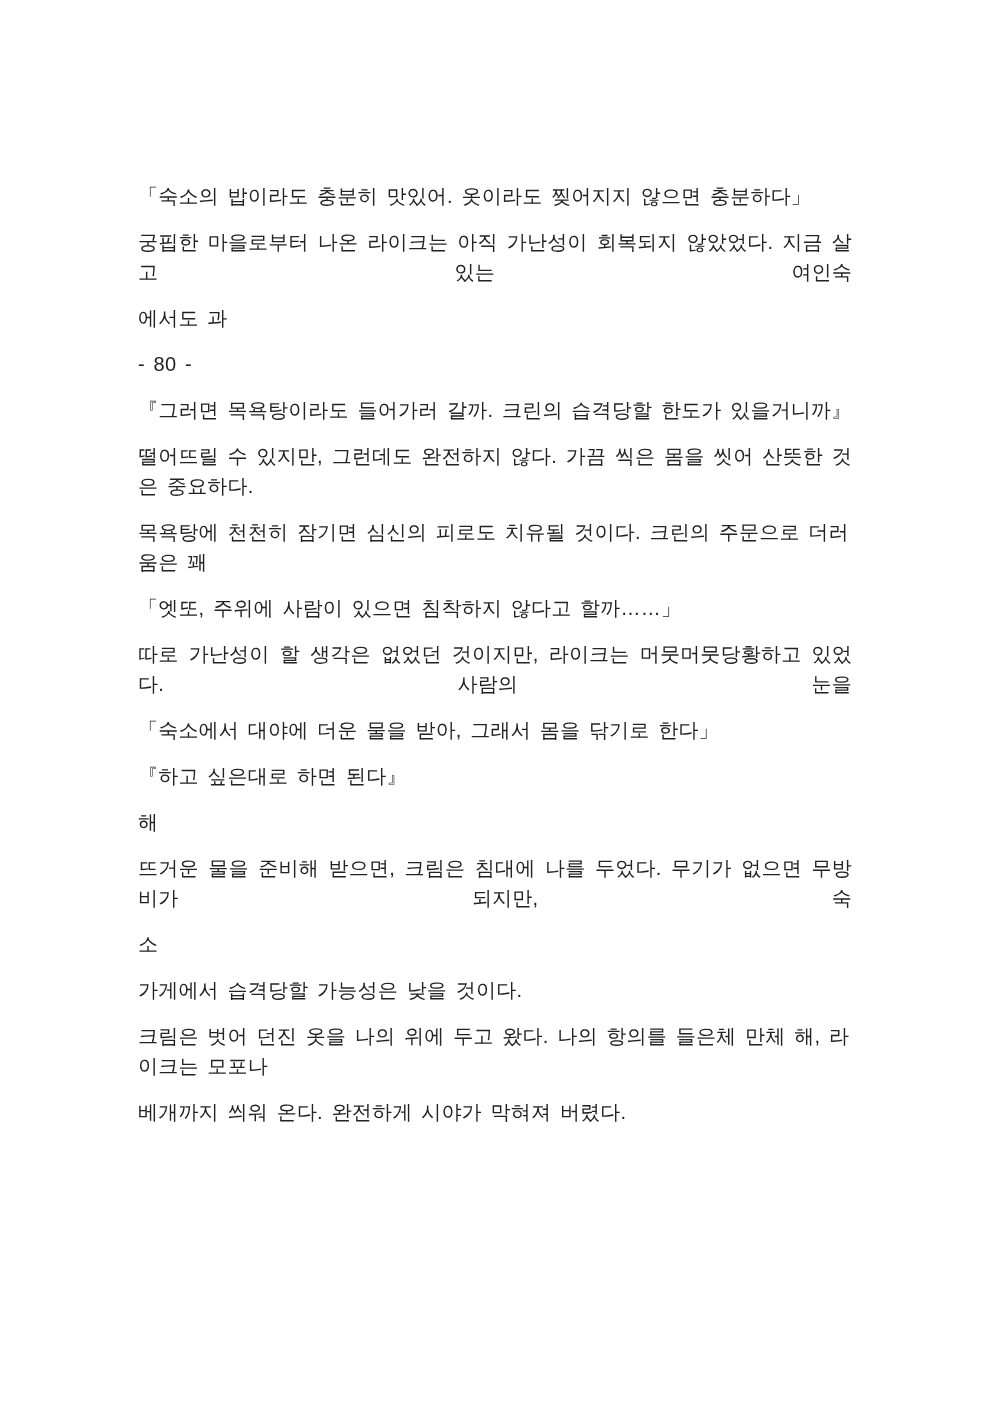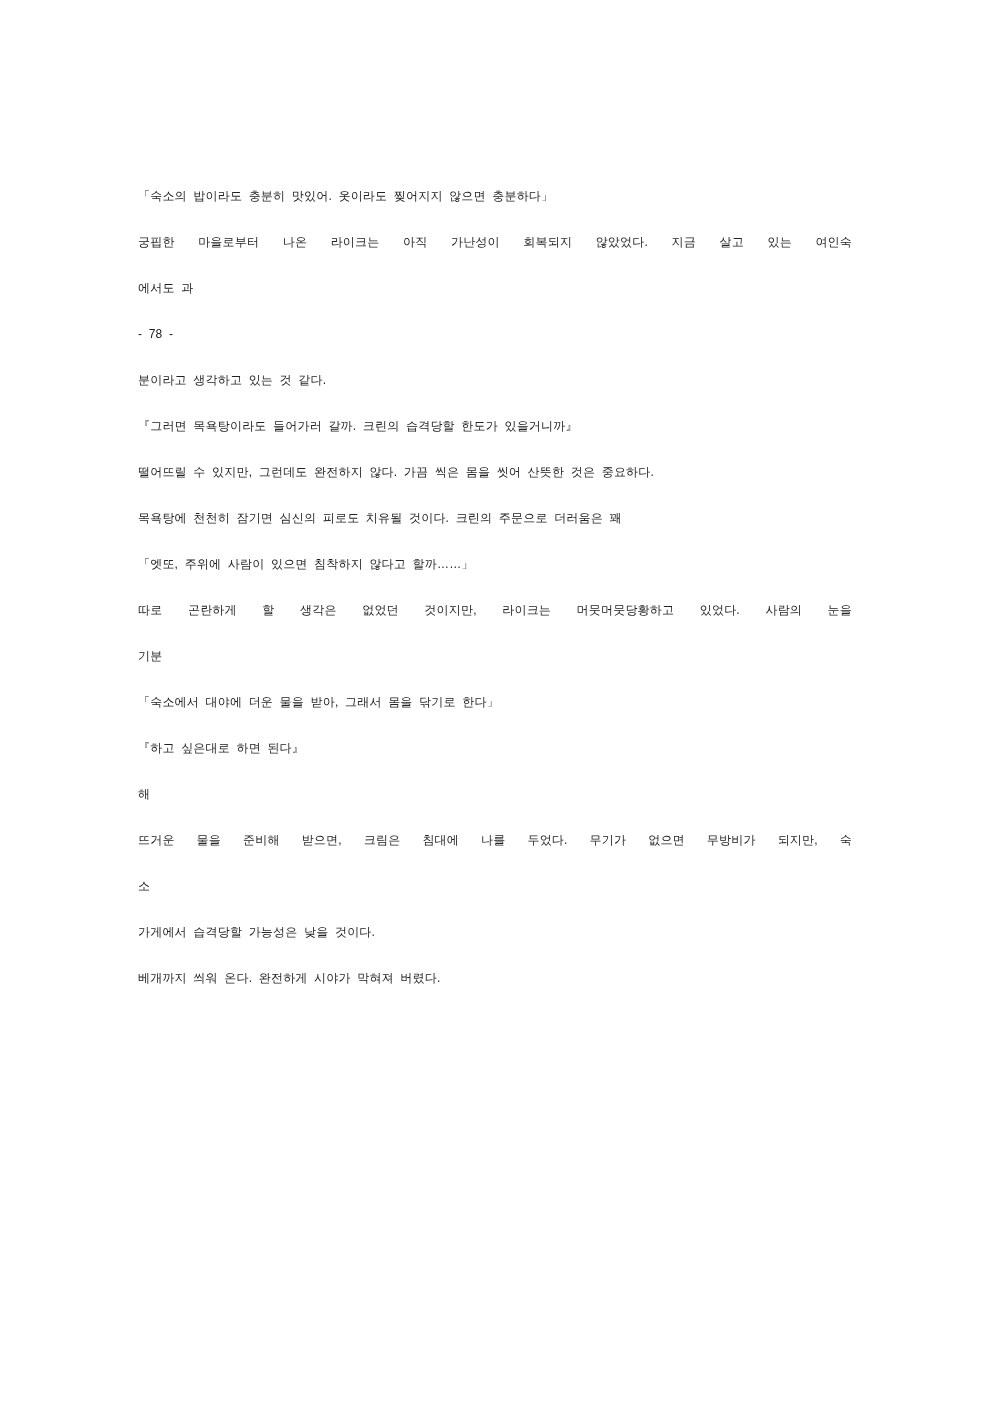--- a/index.html
+++ b/index.html
@@ -13,21 +13,21 @@
     height: 1403px;
     background: #ffffff;
     overflow: hidden;
     font-family: "Liberation Sans", "DejaVu Sans", sans-serif;
   }
   .text-block {
     position: absolute;
     left: 138px;
     top: 181px;
     width: 714px;
-    font-size: 12px;
+    font-size: 20px;
     line-height: 30px;
     color: #222222;
     word-spacing: 3px;
     letter-spacing: 0.2px;
   }
   .line {
     text-align: left;
     white-space: normal;
     margin-top: 16px;
   }
@@ -44,29 +44,28 @@
   }
 </style>
 </head>
 <body>
 
 <div class="page">
   <div class="text-block">
     <div class="line">「숙소의 밥이라도 충분히 맛있어. 옷이라도 찢어지지 않으면 충분하다」</div>
     <div class="line ps full">궁핍한 마을로부터 나온 라이크는 아직 가난성이 회복되지 않았었다. 지금 살고 있는 여인숙</div>
     <div class="line">에서도 과</div>
-    <div class="line ps">- 78 -</div>
-    <div class="line ps">분이라고 생각하고 있는 것 같다.</div>
+    <div class="line ps">- 80 -</div>
     <div class="line ps">『그러면 목욕탕이라도 들어가러 갈까. 크린의 습격당할 한도가 있을거니까』</div>
     <div class="line ps">떨어뜨릴 수 있지만, 그런데도 완전하지 않다. 가끔 씩은 몸을 씻어 산뜻한 것은 중요하다.</div>
     <div class="line ps">목욕탕에 천천히 잠기면 심신의 피로도 치유될 것이다. 크린의 주문으로 더러움은 꽤</div>
     <div class="line ps">「엣또, 주위에 사람이 있으면 침착하지 않다고 할까……」</div>
-    <div class="line ps full">따로 곤란하게 할 생각은 없었던 것이지만, 라이크는 머뭇머뭇당황하고 있었다. 사람의 눈을</div>
-    <div class="line">기분</div>
+    <div class="line ps full">따로 가난성이 할 생각은 없었던 것이지만, 라이크는 머뭇머뭇당황하고 있었다. 사람의 눈을</div>
     <div class="line ps">「숙소에서 대야에 더운 물을 받아, 그래서 몸을 닦기로 한다」</div>
     <div class="line ps">『하고 싶은대로 하면 된다』</div>
     <div class="line">해</div>
     <div class="line ps full">뜨거운 물을 준비해 받으면, 크림은 침대에 나를 두었다. 무기가 없으면 무방비가 되지만, 숙</div>
     <div class="line">소</div>
     <div class="line ps">가게에서 습격당할 가능성은 낮을 것이다.</div>
+    <div class="line ps">크림은 벗어 던진 옷을 나의 위에 두고 왔다. 나의 항의를 들은체 만체 해, 라이크는 모포나</div>
     <div class="line ps">베개까지 씌워 온다. 완전하게 시야가 막혀져 버렸다.</div>
   </div>
 </div>
 
 </body></html>

